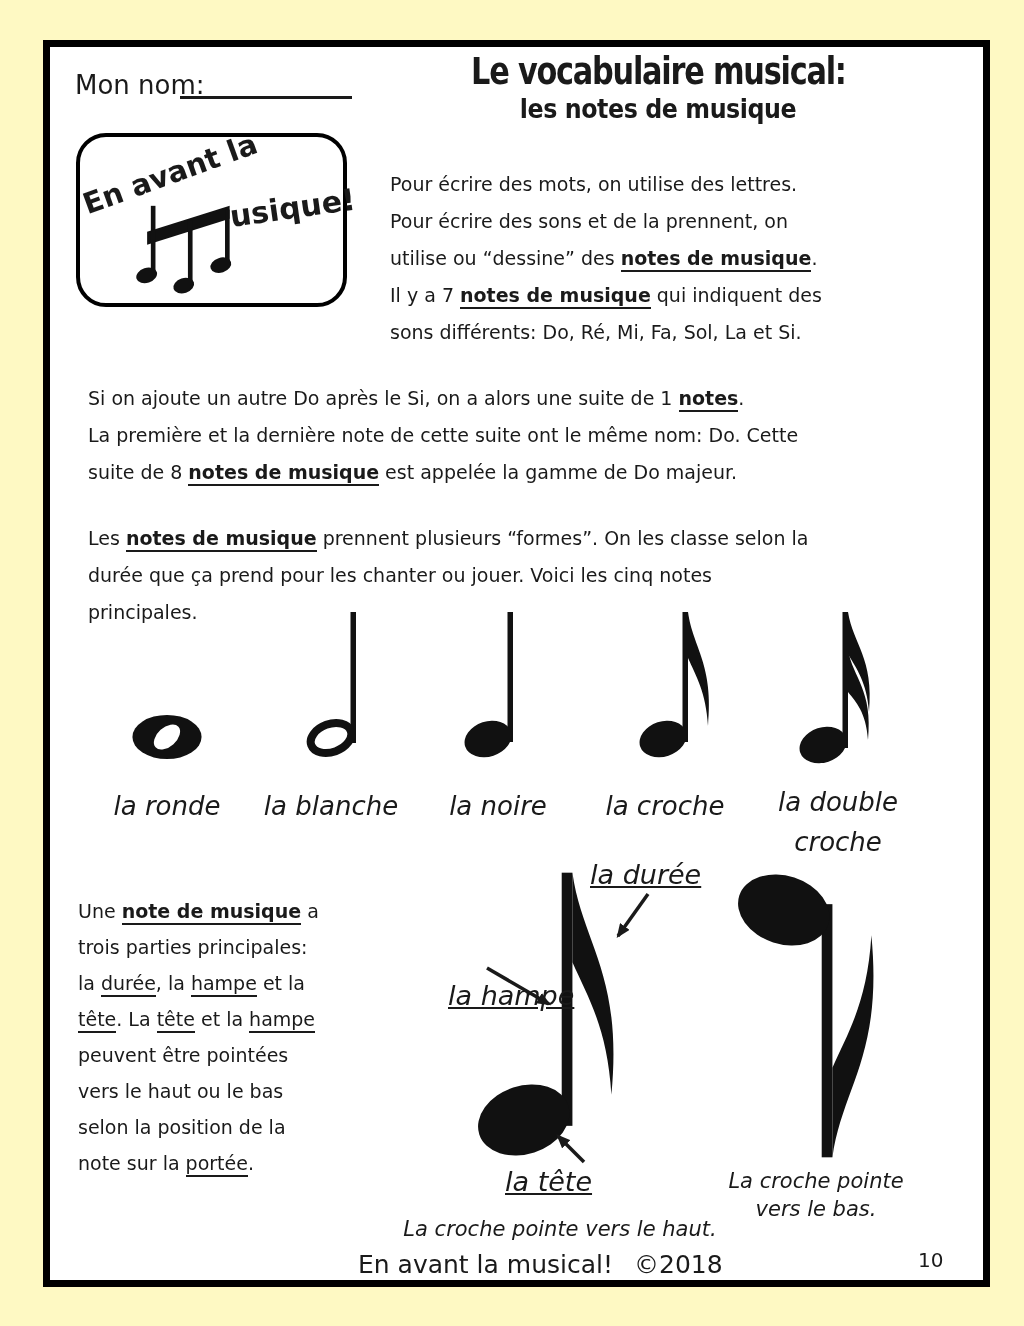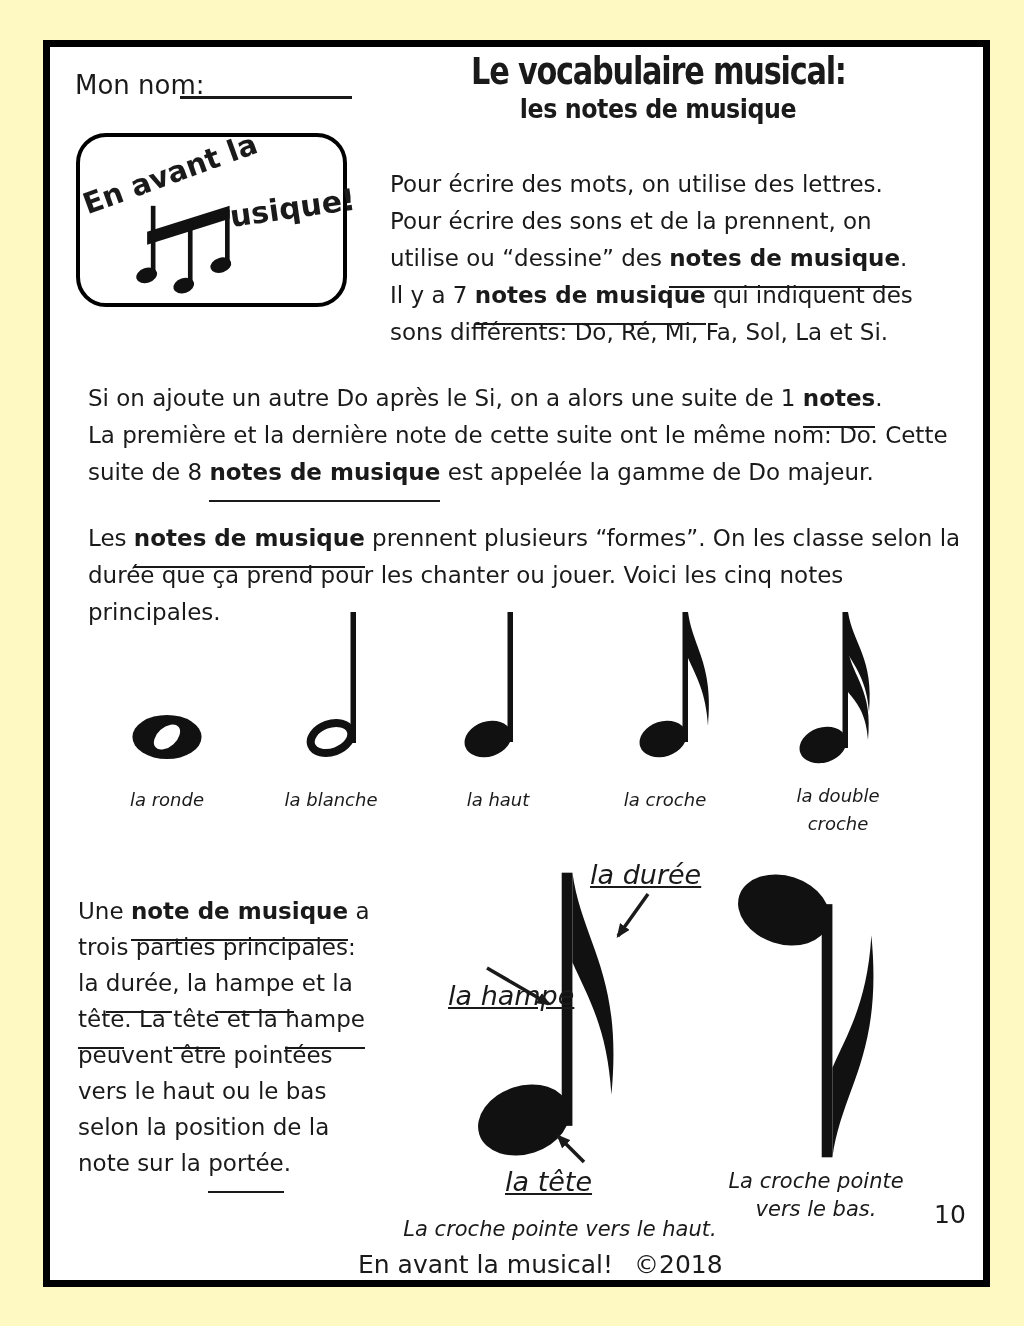--- a/index.html
+++ b/index.html
@@ -16,37 +16,37 @@
   .subtitle{display:inline-block;font-size:27px;font-weight:bold;letter-spacing:-.5px;
          transform:scaleX(.88);transform-origin:center;white-space:nowrap;margin-top:1px;}
   
   .logo-box{left:76px;top:133px;width:263px;height:166px;border:4px solid #000;border-radius:30px;background:#fff;}
   .logo-arc{left:10px;top:50px;font-size:29px;font-weight:bold;white-space:nowrap;
             transform:rotate(-20deg);transform-origin:0 100%;}
   .logo-rest{left:150px;top:62px;font-size:30px;font-weight:bold;white-space:nowrap;
             transform:rotate(-8deg);transform-origin:0 50%;}
   .logo-notes{left:56px;top:50px;}
   
-  .para{font-size:23px;line-height:37px;}
+  .para{font-size:19px;line-height:37px;}
   .para .tline{white-space:nowrap;}
   .p-intro{left:390px;top:166px;}
   .p-scale{left:88px;top:380px;}
   .p-formes{left:88px;top:520px;}
   .p-parties{left:78px;top:893px;line-height:36px;}
   .b{font-weight:bold;}
-  .u{border-bottom:2.5px solid currentColor;padding-bottom:15px;}
-  .note-label{font-style:italic;font-size:18px;text-align:center;line-height:1.55;}
+  .u{border-bottom:2.5px solid currentColor;padding-bottom:1px;}
+  .note-label{font-style:italic;font-size:26px;text-align:center;line-height:1.55;}
   
   .dlabel{font-style:italic;font-size:27px;white-space:nowrap;text-decoration:underline;}
   .dcaption{font-style:italic;font-size:21px;text-align:center;line-height:1.35;}
   .flip-v{transform:scaleY(-1);}
   
   .footer-brand{left:358px;top:1250px;font-size:25px;white-space:nowrap;}
   .footer-copy{left:634px;top:1250px;font-size:25px;white-space:nowrap;}
-  .footer-page{left:918px;top:1200px;font-size:25px;margin-left:16px;}
+  .footer-page{left:918px;top:1248px;font-size:20px;}
   svg{display:block;}
 </style>
 </head>
 <body>
 
 <div class="page">
   <div class="abs frame"></div>
 
   <div class="abs name-label">Mon nom:</div>
   <div class="abs name-line"></div>
@@ -116,21 +116,21 @@
   </svg>
   <svg class="abs" style="left:798px;top:606px" width="78" height="158" viewBox="0 0 78 158">
     <rect x="44.5" y="6" width="5.5" height="136" fill="#111"></rect>
     <ellipse cx="25" cy="139" rx="24" ry="17.5" fill="#111" transform="rotate(-18 25 139)"></ellipse>
     <path d="M50,6 C55,38 76,52 71,106 C69,76 58,62 50,48 Z" fill="#111"></path>
     <path d="M50,44 C55,72 75,84 70,134 C68,106 58,96 50,86 Z" fill="#111"></path>
   </svg>
 
   <div class="abs note-label" style="left:92px;top:786px;width:150px">la ronde</div>
   <div class="abs note-label" style="left:256px;top:786px;width:150px">la blanche</div>
-  <div class="abs note-label" style="left:423px;top:786px;width:150px">la haut</div>
+  <div class="abs note-label" style="left:423px;top:786px;width:150px">la noire</div>
   <div class="abs note-label" style="left:590px;top:786px;width:150px">la croche</div>
   <div class="abs note-label" style="left:773px;top:782px;width:130px">la double croche</div>
 
   <svg class="abs" style="left:475px;top:861px" width="152" height="296" viewBox="0 0 78 152">
     <rect x="44.5" y="6" width="5.5" height="130" fill="#111"></rect>
     <ellipse cx="25" cy="133" rx="24" ry="17.5" fill="#111" transform="rotate(-18 25 133)"></ellipse>
     <path d="M50,6 C55,42 76,58 70,120 C68,86 58,70 50,52 Z" fill="#111"></path>
   </svg>
 
   <svg class="abs flip-v" style="left:735px;top:873px" width="152" height="296" viewBox="0 0 78 152">

